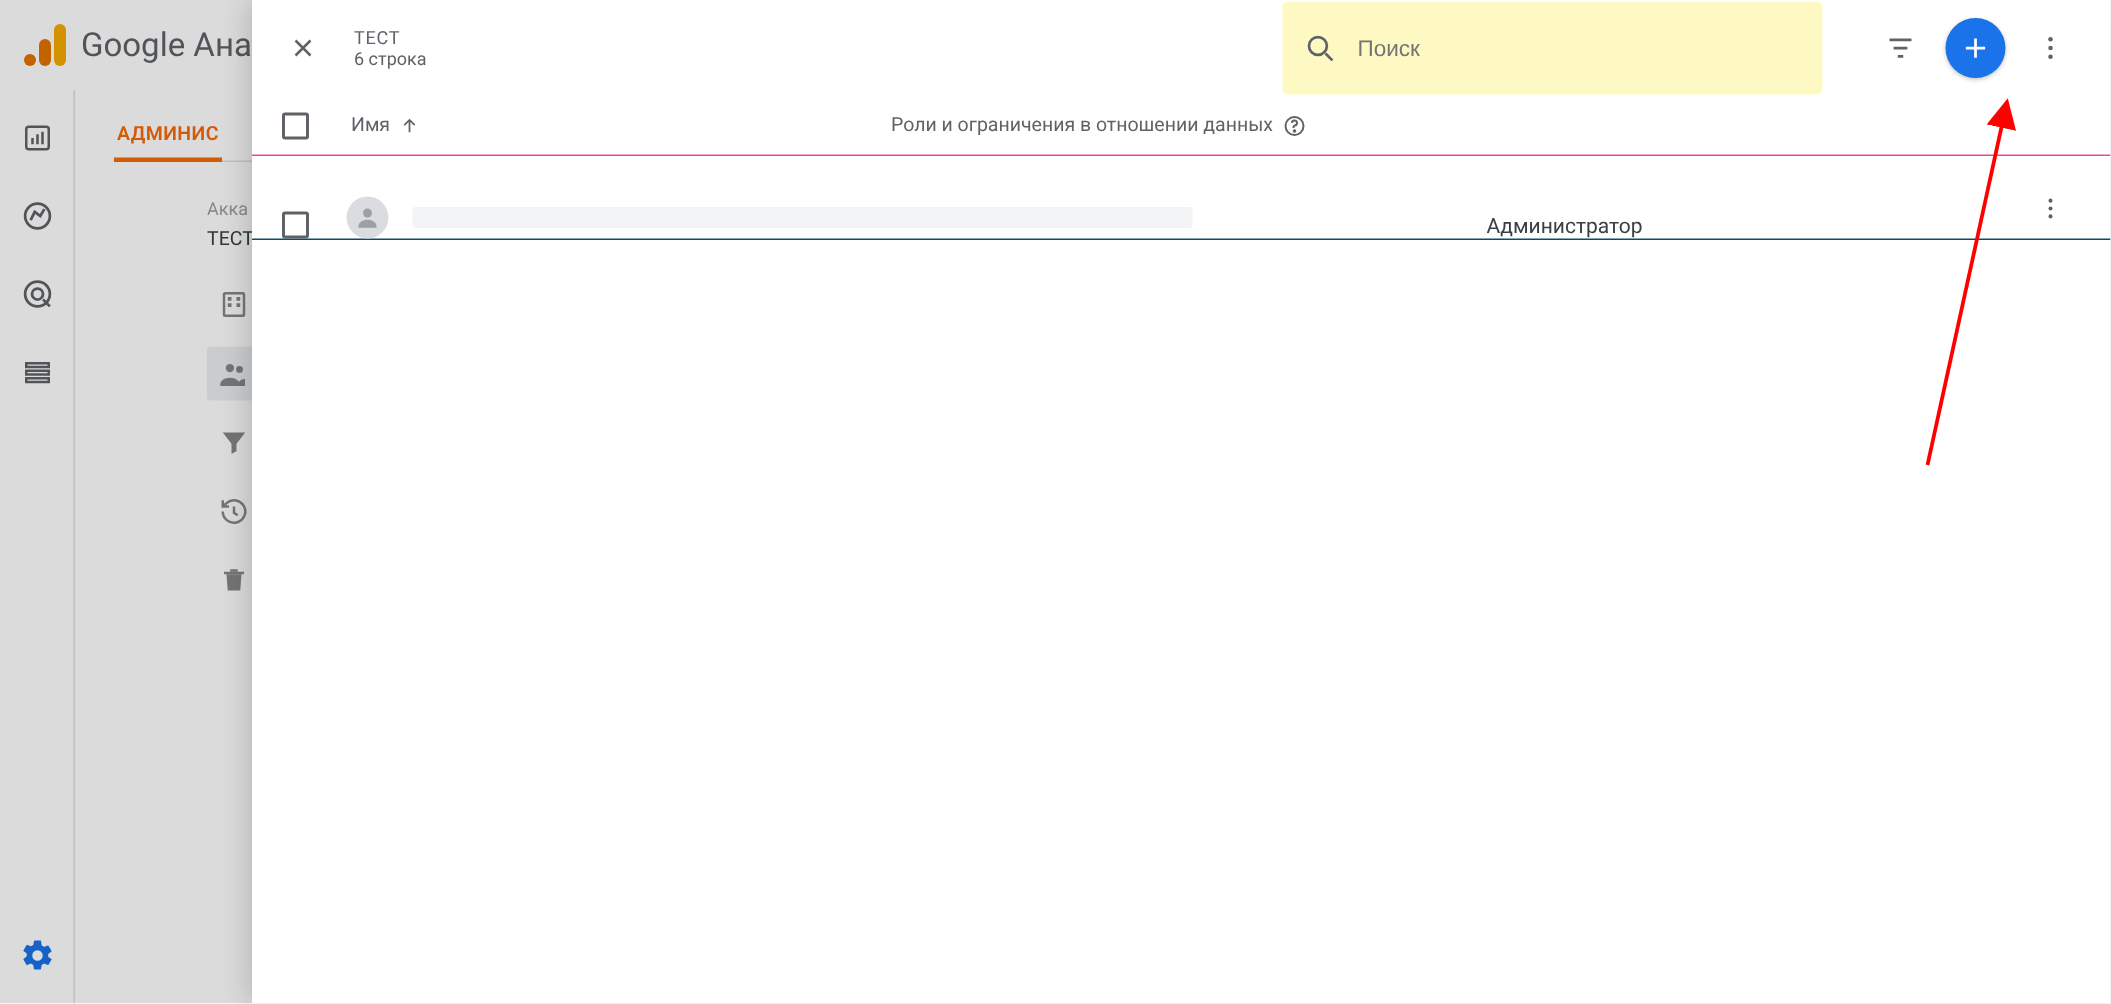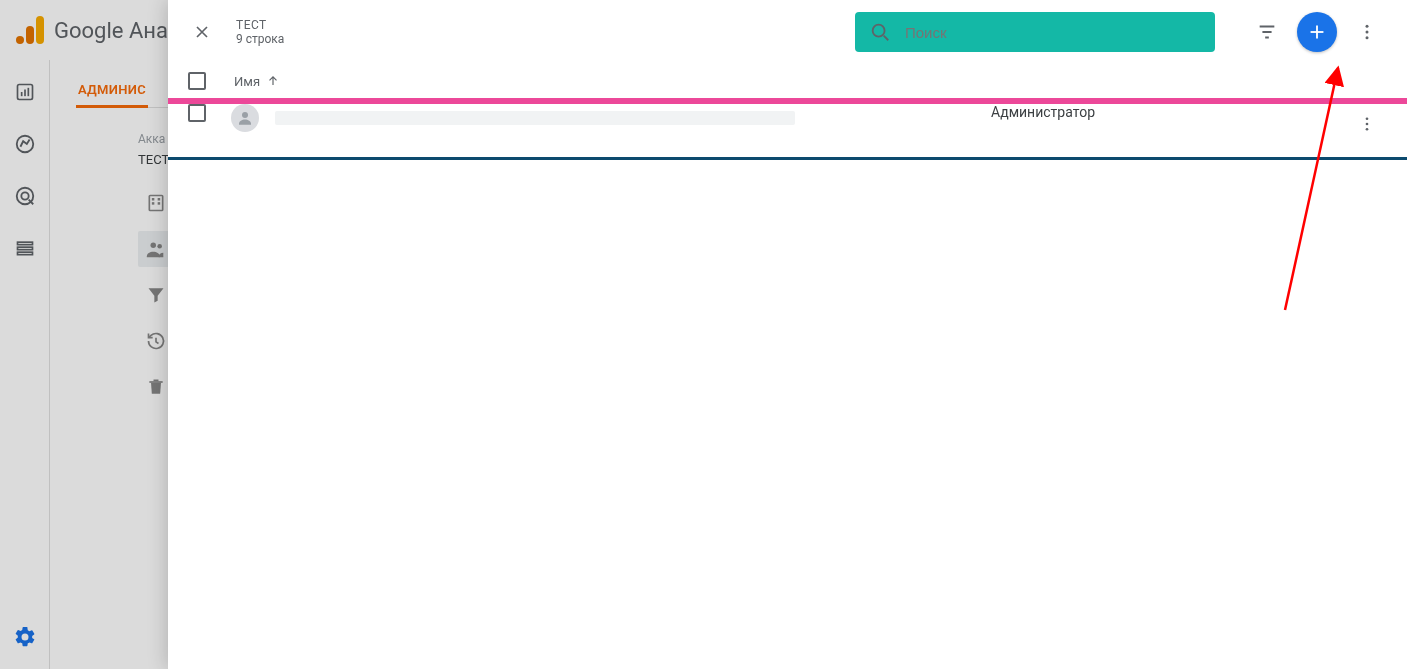--- a/index.html
+++ b/index.html
@@ -35,38 +35,38 @@
 
     
     .modal { position: absolute; top: 0; left: 168px; right: 0; bottom: 0; background: #fff; box-shadow: -2px 0 18px rgba(0,0,0,0.18); display: flex; flex-direction: column; }
     .modal-header { height: 64px; display: flex; align-items: center; padding: 0 20px 0 14px; gap: 14px; }
     .close-btn { width: 40px; height: 40px; display: flex; align-items: center; justify-content: center; color: #5f6368; border-radius: 50%; cursor: pointer; }
     .title-block { display: flex; flex-direction: column; line-height: 1.2; }
     .title-eyebrow { font-size: 12px; color: #5f6368; letter-spacing: 0.5px; }
     .title-row { display: flex; align-items: baseline; gap: 10px; }
     .title-main { font-size: 23px; color: #202124; }
     .title-count { font-size: 12px; color: #5f6368; }
-    .search-wrap { margin-left: auto; display: flex; align-items: center; background: #14b8a6; border-radius: 4px; height: 40px; width: 360px; padding: 0 14px; color: #5f6368; gap: 14px; }
+    .search-wrap { margin-left: auto; display: flex; align-items: center; background: #fef9c3; border-radius: 4px; height: 62px; width: 360px; padding: 0 14px; color: #5f6368; gap: 14px; }
     .search-wrap input { border: none; background: transparent; outline: none; font-size: 15px; color: #3c4043; flex: 1; }
     .header-actions { display: flex; align-items: center; gap: 10px; margin-left: 18px; }
     .icon-btn { width: 40px; height: 40px; display: flex; align-items: center; justify-content: center; color: #5f6368; border-radius: 50%; cursor: pointer; }
     .fab { width: 40px; height: 40px; border-radius: 50%; background: #1a73e8; display: flex; align-items: center; justify-content: center; cursor: pointer; box-shadow: 0 1px 3px rgba(0,0,0,0.25); }
     .fab svg { fill: #fff; }
 
     
-    .col-header { height: 40px; display: flex; align-items: center; padding: 0 20px; border-bottom: 6px solid #ec4899; color: #5f6368; font-size: 13px; }
+    .col-header { height: 40px; display: flex; align-items: center; padding: 0 20px; border-bottom: 1px solid #ec4899; color: #5f6368; font-size: 13px; }
     .col-check { width: 46px; display: flex; align-items: center; }
     .checkbox { width: 18px; height: 18px; border: 2px solid #5f6368; border-radius: 2px; cursor: pointer; }
     .col-name { width: 360px; display: flex; align-items: center; gap: 6px; }
     .col-email { flex: 1; }
     .col-roles { width: 380px; display: flex; align-items: center; gap: 6px; }
     .col-menu { width: 40px; }
 
     
-    .data-row { height: 56px; display: flex; align-items: flex-start; padding: 0 20px; border-bottom: 3px solid #0c4a6e; color: #3c4043; font-size: 14px; }
+    .data-row { height: 56px; display: flex; align-items: flex-end; padding: 0 20px; border-bottom: 1px solid #0c4a6e; color: #3c4043; font-size: 14px; }
     .avatar { width: 28px; height: 28px; border-radius: 50%; background: #dadce0; display: flex; align-items: center; justify-content: center; margin-right: 10px; }
     .redact { height: 14px; background: #f1f3f4; border-radius: 2px; }
     .row-name .redact { width: 520px; }
 
     
     .arrow-svg { position: absolute; pointer-events: none; }
 
     svg { display: block; }
   </style>
 </head>
@@ -169,21 +169,21 @@
 <div class="modal">
   <div class="modal-header">
     <div class="close-btn">
       <svg width="20" height="20" viewBox="0 0 24 24" fill="none" stroke="currentColor" stroke-width="2">
           <path d="M6 6l12 12M18 6L6 18"></path>
         </svg>
     </div>
     <div class="title-block">
       <span class="title-eyebrow">ТЕСТ</span>
       <div class="title-row">
-        <span class="title-count">9 строка</span>
+        <span class="title-count">6 строка</span>
       </div>
     </div>
     <div class="search-wrap">
       <span>
         <svg width="22" height="22" viewBox="0 0 24 24" fill="none" stroke="currentColor" stroke-width="2">
             <circle cx="10.5" cy="10.5" r="6.5"></circle>
             <path d="M16 16l5 5"></path>
           </svg>
       </span>
       <input type="text" placeholder="Поиск" style="">
@@ -212,20 +212,30 @@
 
   <div class="col-header">
     <div class="col-check">
         <div class="checkbox"></div>
       </div>
     <div class="col-name">
       <span>Имя</span>
       <span>
         <svg width="14" height="14" viewBox="0 0 24 24" fill="none" stroke="currentColor" stroke-width="2">
             <path d="M12 19V5M6 11l6-6 6 6"></path>
+          </svg>
+      </span>
+    </div>
+    <div class="col-roles">
+      <span>Роли и ограничения в отношении данных</span>
+      <span>
+        <svg width="16" height="16" viewBox="0 0 24 24" fill="none" stroke="currentColor" stroke-width="2">
+            <circle cx="12" cy="12" r="9"></circle>
+            <path d="M9.5 9a2.5 2.5 0 1 1 3 2.4c-.8.3-1.5 1-1.5 1.9V14"></path>
+            <circle cx="12" cy="17" r="0.8" fill="currentColor"></circle>
           </svg>
       </span>
     </div>
     <div class="col-menu"></div>
   </div>
 
   <div class="data-row">
     <div class="col-check">
         <div class="checkbox"></div>
       </div>

